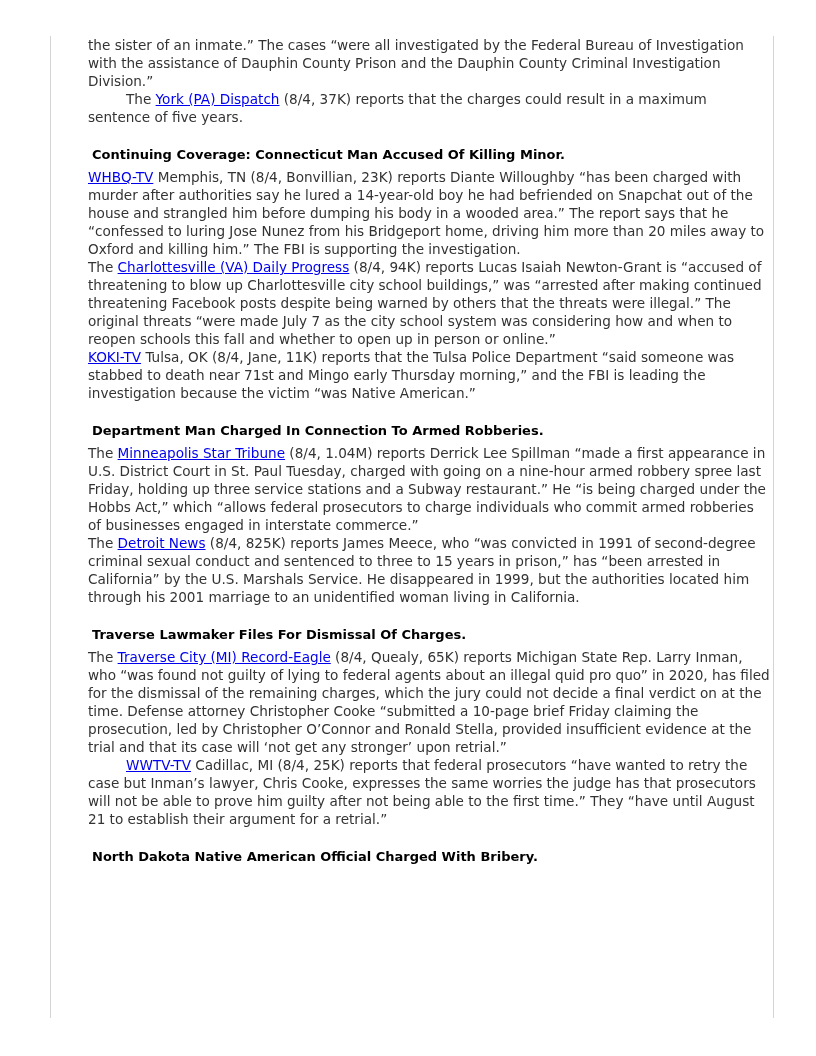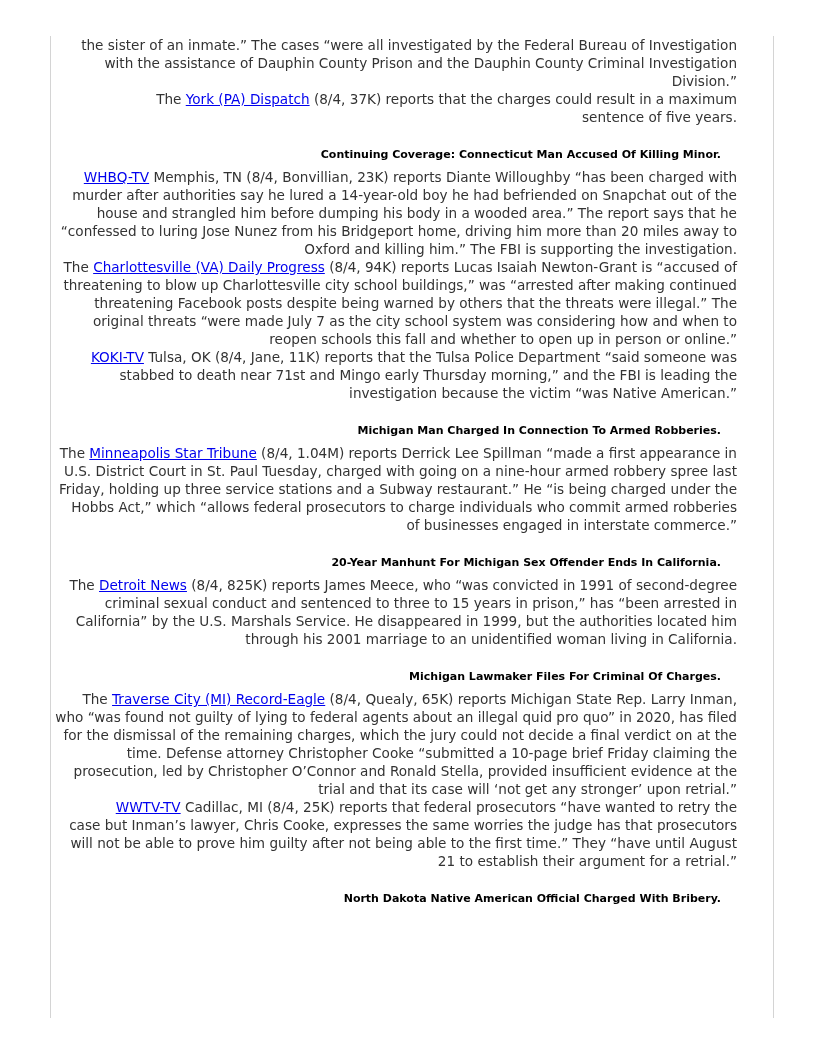--- a/index.html
+++ b/index.html
@@ -19,38 +19,37 @@
       position: absolute;
       left: 50px;
       top: 36px;
       width: 722px;
       height: 982px;
       border-left: 1px solid #d4d4d4;
       border-right: 1px solid #d4d4d4;
     }
     .content {
       position: absolute;
-      left: 4px;
+      left: 37px;
       top: 0px;
       width: 682px;
       font-size: 13.6px;
       line-height: 18px;
-      text-align: right;
     }
     p {
       margin: 0;
     }
     .indent {
       text-indent: 38px;
     }
     h2 {
-      font-size: 11px;
+      font-size: 13px;
       font-weight: bold;
       color: #000000;
-      margin: 16px;
+      margin: 4px;
       line-height: 18px;
     }
     .headline {
       margin-top: 20px;
       margin-bottom: 4px;
     }
     a {
       color: #0000ee;
       text-decoration: underline;
     }
@@ -64,26 +63,25 @@
     <p>the sister of an inmate.” The cases “were all investigated by the Federal Bureau of Investigation with the assistance of Dauphin County Prison and the Dauphin County Criminal Investigation Division.”</p>
     <p class="indent"><span>The </span><a href="#">York (PA) Dispatch</a><span> (8/4, 37K) reports that the charges could result in a maximum sentence of five years.</span></p>
 
     <h2 class="headline">Continuing Coverage: Connecticut Man Accused Of Killing Minor.</h2>
     <p><span></span><a href="#">WHBQ-TV</a><span> Memphis, TN (8/4, Bonvillian, 23K) reports Diante Willoughby “has been charged with murder after authorities say he lured a 14-year-old boy he had befriended on Snapchat out of the house and strangled him before dumping his body in a wooded area.” The report says that he “confessed to luring Jose Nunez from his Bridgeport home, driving him more than 20 miles away to Oxford and killing him.” The FBI is supporting the investigation.</span></p>
 
     <p><span>The </span><a href="#">Charlottesville (VA) Daily Progress</a><span> (8/4, 94K) reports Lucas Isaiah Newton-Grant is “accused of threatening to blow up Charlottesville city school buildings,” was “arrested after making continued threatening Facebook posts despite being warned by others that the threats were illegal.” The original threats “were made July 7 as the city school system was considering how and when to reopen schools this fall and whether to open up in person or online.”</span></p>
 
     <p><span></span><a href="#">KOKI-TV</a><span> Tulsa, OK (8/4, Jane, 11K) reports that the Tulsa Police Department “said someone was stabbed to death near 71st and Mingo early Thursday morning,” and the FBI is leading the investigation because the victim “was Native American.”</span></p>
 
-    <h2 class="headline">Michigan Man Charged In Connection To Armed Robberies.</h2>
+    <h2 class="headline">Department Man Charged In Connection To Armed Robberies.</h2>
     <p><span>The </span><a href="#">Minneapolis Star Tribune</a><span> (8/4, 1.04M) reports Derrick Lee Spillman “made a first appearance in U.S. District Court in St. Paul Tuesday, charged with going on a nine-hour armed robbery spree last Friday, holding up three service stations and a Subway restaurant.” He “is being charged under the Hobbs Act,” which “allows federal prosecutors to charge individuals who commit armed robberies of businesses engaged in interstate commerce.”</span></p>
 
-    <h2 class="headline">20-Year Manhunt For Michigan Sex Offender Ends In California.</h2>
     <p><span>The </span><a href="#">Detroit News</a><span> (8/4, 825K) reports James Meece, who “was convicted in 1991 of second-degree criminal sexual conduct and sentenced to three to 15 years in prison,” has “been arrested in California” by the U.S. Marshals Service. He disappeared in 1999, but the authorities located him through his 2001 marriage to an unidentified woman living in California.</span></p>
 
-    <h2 class="headline">Michigan Lawmaker Files For Criminal Of Charges.</h2>
+    <h2 class="headline">Traverse Lawmaker Files For Dismissal Of Charges.</h2>
     <p><span>The </span><a href="#">Traverse City (MI) Record-Eagle</a><span> (8/4, Quealy, 65K) reports Michigan State Rep. Larry Inman, who “was found not guilty of lying to federal agents about an illegal quid pro quo” in 2020, has filed for the dismissal of the remaining charges, which the jury could not decide a final verdict on at the time. Defense attorney Christopher Cooke “submitted a 10-page brief Friday claiming the prosecution, led by Christopher O’Connor and Ronald Stella, provided insufficient evidence at the trial and that its case will ‘not get any stronger’ upon retrial.”</span></p>
     <p class="indent"><a href="#">WWTV-TV</a><span> Cadillac, MI (8/4, 25K) reports that federal prosecutors “have wanted to retry the case but Inman’s lawyer, Chris Cooke, expresses the same worries the judge has that prosecutors will not be able to prove him guilty after not being able to the first time.” They “have until August 21 to establish their argument for a retrial.”</span></p>
 
     <h2 class="headline">North Dakota Native American Official Charged With Bribery.</h2>
 
   </div>
 </div>
 
 </body></html>

